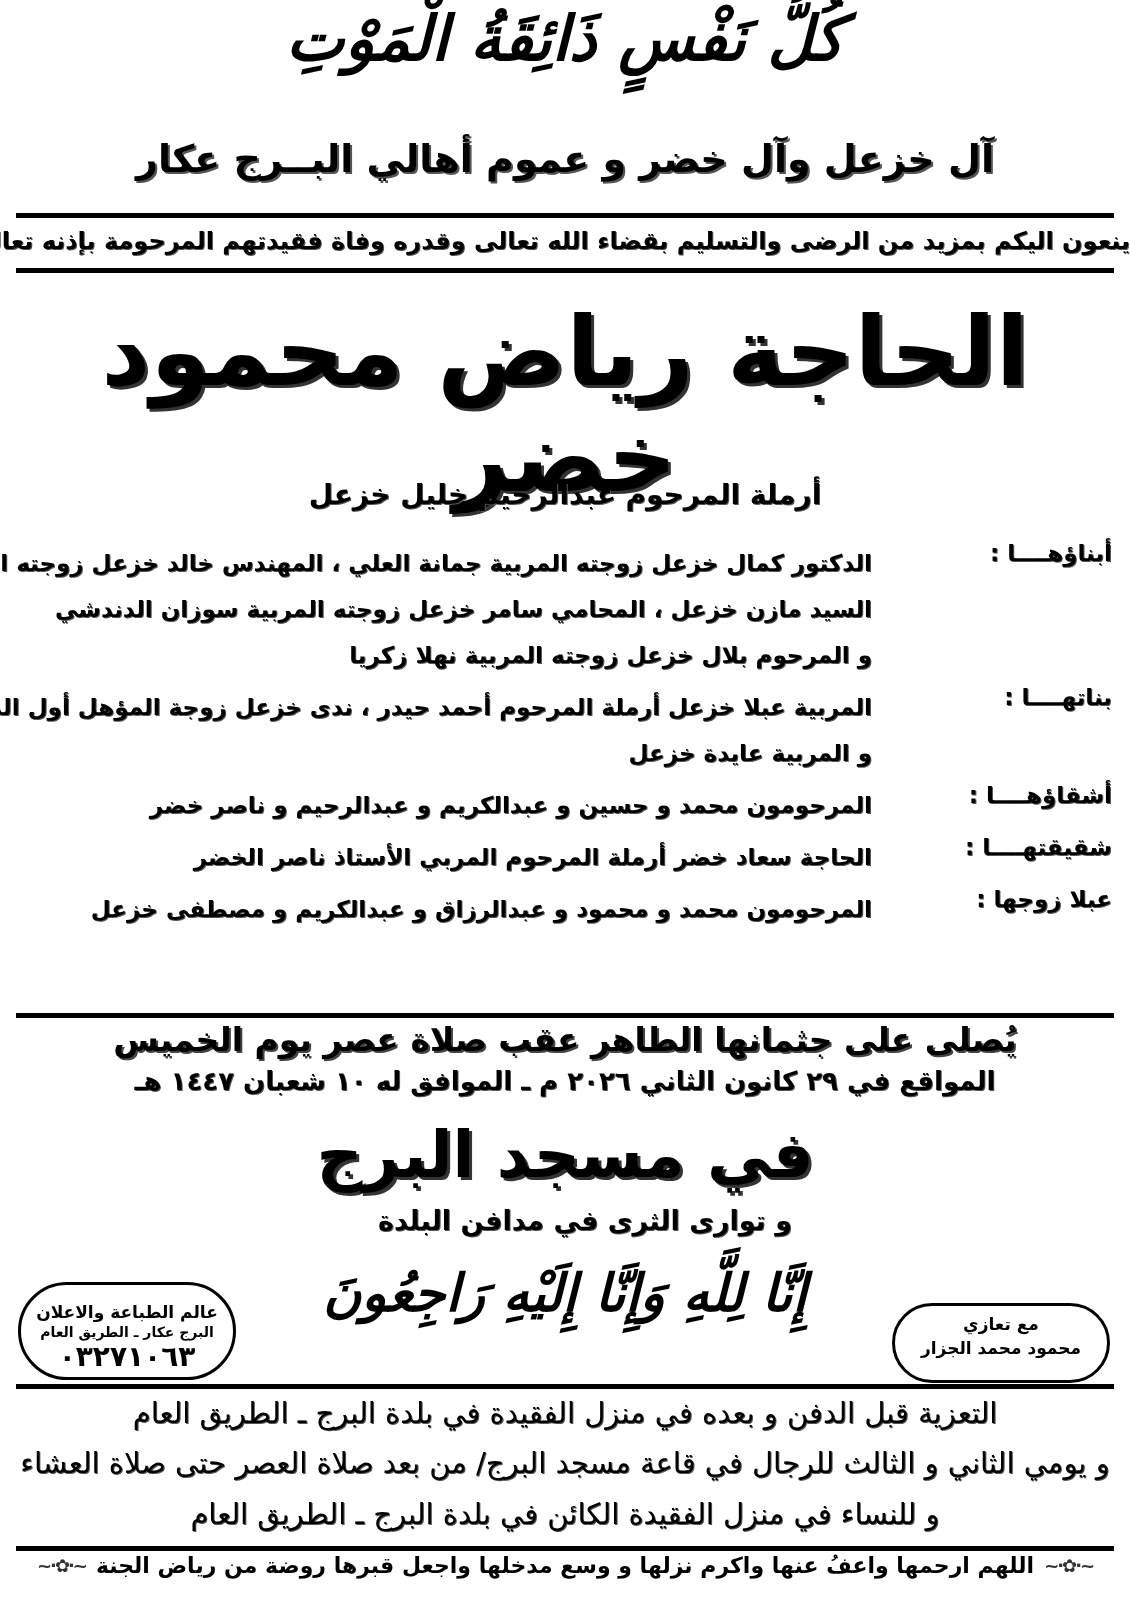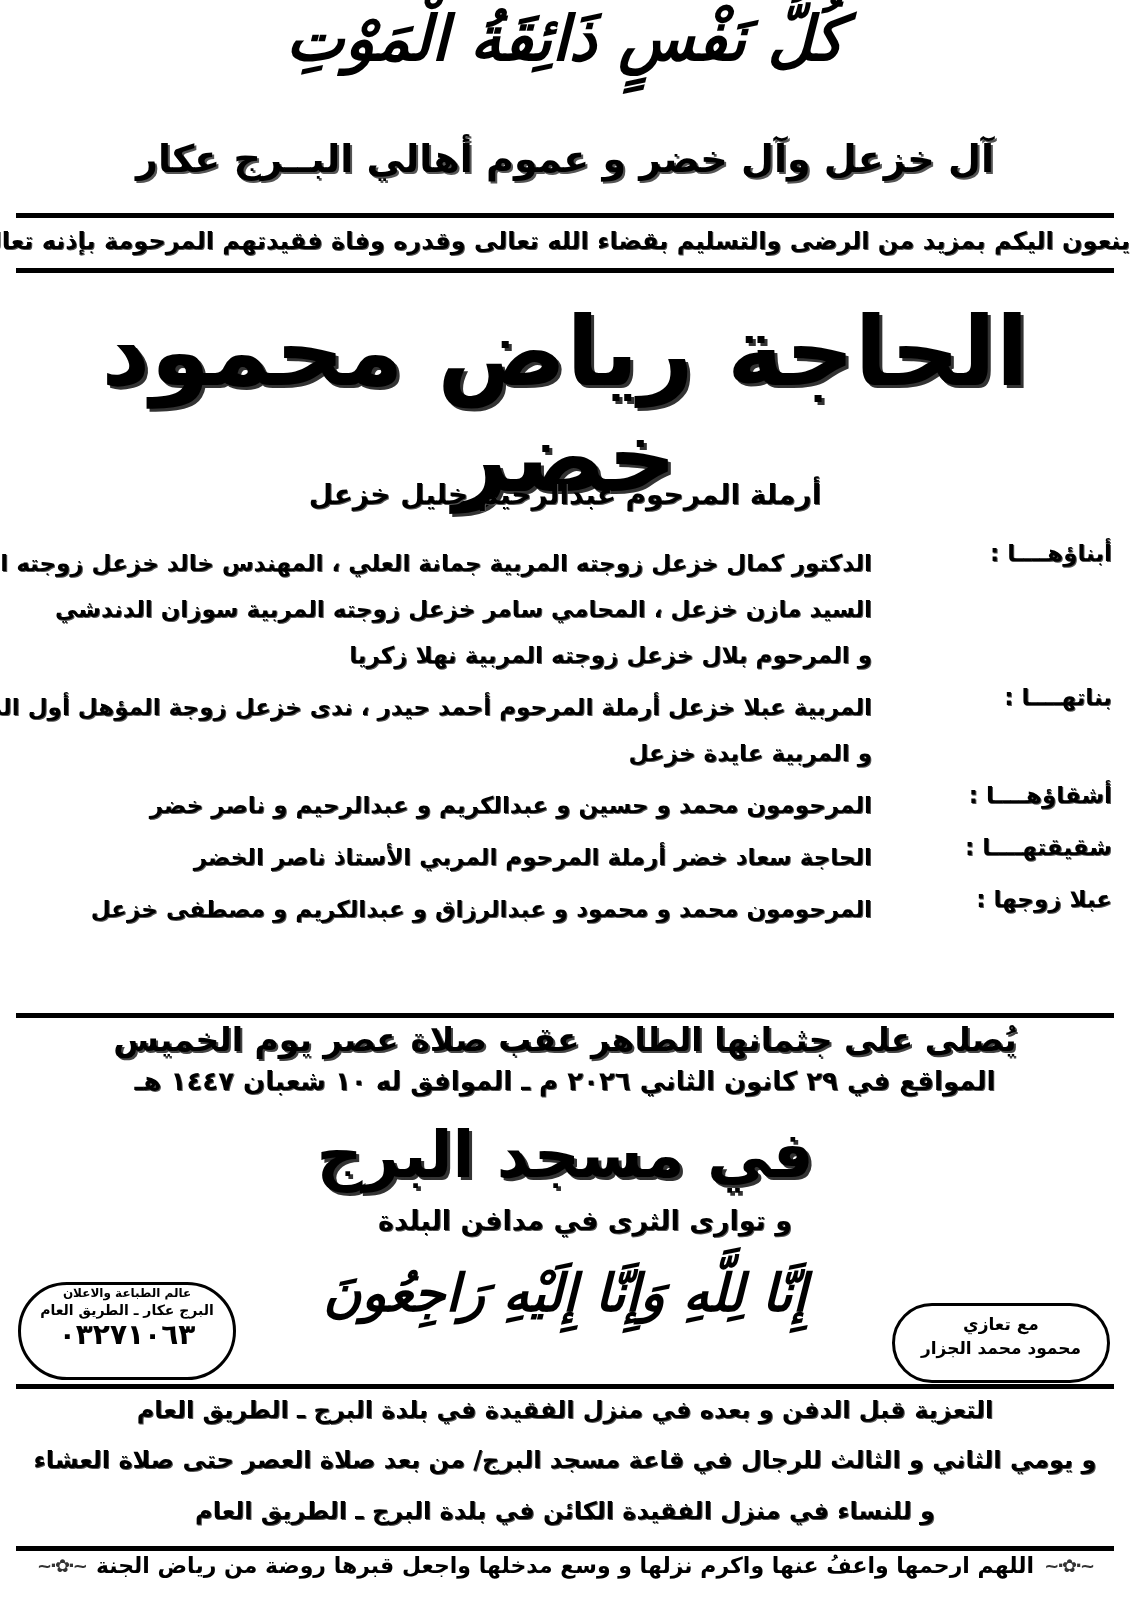--- a/index.html
+++ b/index.html
@@ -57,29 +57,29 @@
     }
     .calligraphy-bottom {
       top:1262px; font-family:"DejaVu Serif", serif; font-size:52px; font-weight:bold;
       font-style:italic; letter-spacing:-1px;
     }
     .oval {
       position:absolute; border:3px solid #000; border-radius:60px;
       text-align:center; font-weight:bold; background:#fff;
     }
     .printer { left:18px; top:1282px; width:212px; height:92px; }
-    .printer .l1 { font-size:12px; margin-top:1px; }
+    .printer .l1 { font-size:17px; margin-top:17px; }
     .printer .l2 { font-size:14px; margin-top:2px; }
     .printer .l3 { font-size:28px; letter-spacing:2px; margin-top:0; direction:ltr; }
     .condolence-from { right:20px; top:1303px; width:212px; height:74px; }
     .condolence-from .l1 { font-size:17px; margin-top:8px; }
     .condolence-from .l2 { font-size:17px; margin-top:4px;text-align:center; }
 
     .cond-line {
-      font-size:24px; font-weight:bold; white-space:nowrap; text-shadow:1px 1px 0 #555;
+      font-size:29px; font-weight:normal; white-space:nowrap; text-shadow:1px 1px 0 #555;
     }
     .cond1 { top:1396px; }
     .cond2 { top:1446px; }
     .cond3 { top:1497px; }
     .final-prayer {
       top:1553px; font-size:22px; font-weight:bold; white-space:nowrap;
       display:flex; justify-content:center; align-items:center; gap:10px;
     }
     .ornament { font-size:18px; color:#333; letter-spacing:-2px; direction:ltr; }
   </style>

